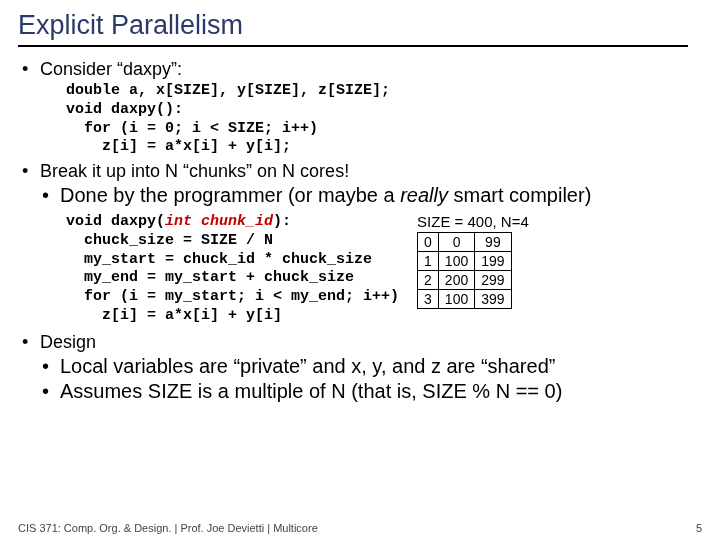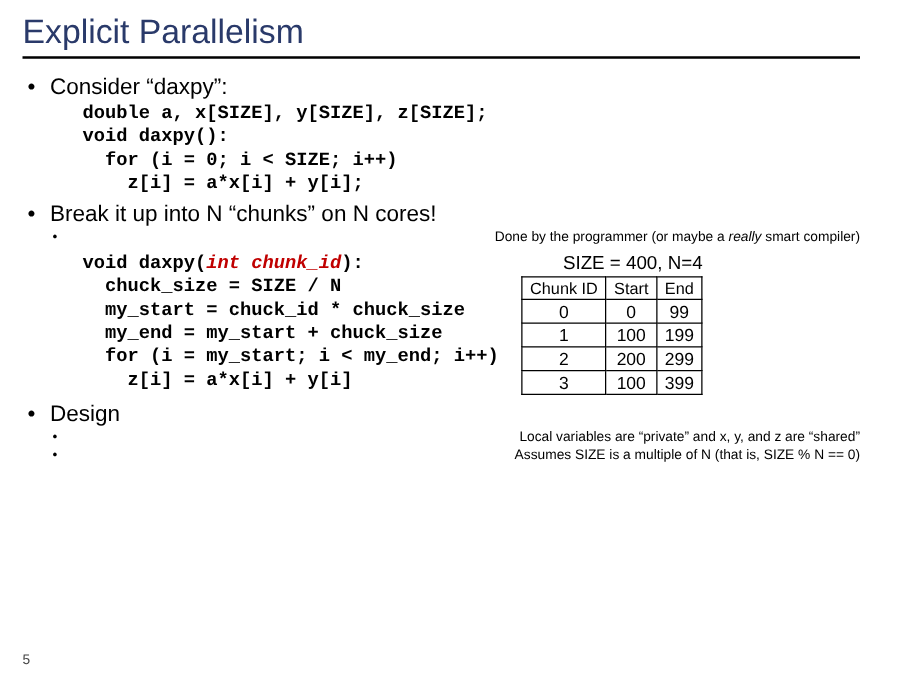--- a/index.html
+++ b/index.html
@@ -40,25 +40,24 @@
     position: absolute;
     left: 4px;
     top: 0;
   }
   ul.lvl2 {
     list-style: none;
     padding: 0;
     margin: 2px 0 4px 0;
   }
   ul.lvl2 > li {
-    font-size: 11px;
+    font-size: 20px;
     padding-left: 20px;
     position: relative;
     margin-bottom: 2px;
-    text-align: right;
   }
   ul.lvl2 > li::before {
     content: "•";
     position: absolute;
     left: 2px;
     top: 0;
   }
   .code {
     font-family: "Courier New", monospace;
     font-size: 15px;
@@ -125,25 +124,20 @@
         <div class="code"><span>void daxpy(</span><span class="param">int chunk_id</span><span>):
   chuck_size = SIZE / N
   my_start = chuck_id * chuck_size
   my_end = my_start + chuck_size
   for (i = my_start; i &lt; my_end; i++)
     z[i] = a*x[i] + y[i]</span></div>
         <div class="sidebox">
           <div class="caption">SIZE = 400, N=4</div>
           <table class="chunk">
             <tbody>
-                <tr>
-              <th>Chunk ID</th>
-              <th>Start</th>
-              <th>End</th>
-            </tr>
             <tr>
                   <td>0</td>
                   <td>0</td>
                   <td>99</td>
                 </tr>
             <tr>
                   <td>1</td>
                   <td>100</td>
                   <td>199</td>
                 </tr>
@@ -167,14 +161,15 @@
       <span>Design</span>
       <ul class="lvl2">
         <li>Local variables are “private” and x, y, and z are “shared”</li>
         <li>Assumes SIZE is a multiple of N (that is, SIZE % N == 0)</li>
       </ul>
     </li>
   </ul>
 </div>
 
 <div class="footer">
+  <span>CIS 371: Comp. Org. &amp; Design. |  Prof. Joe Devietti  |  Multicore</span>
   <span>5</span>
 </div>
 
 </body></html>

